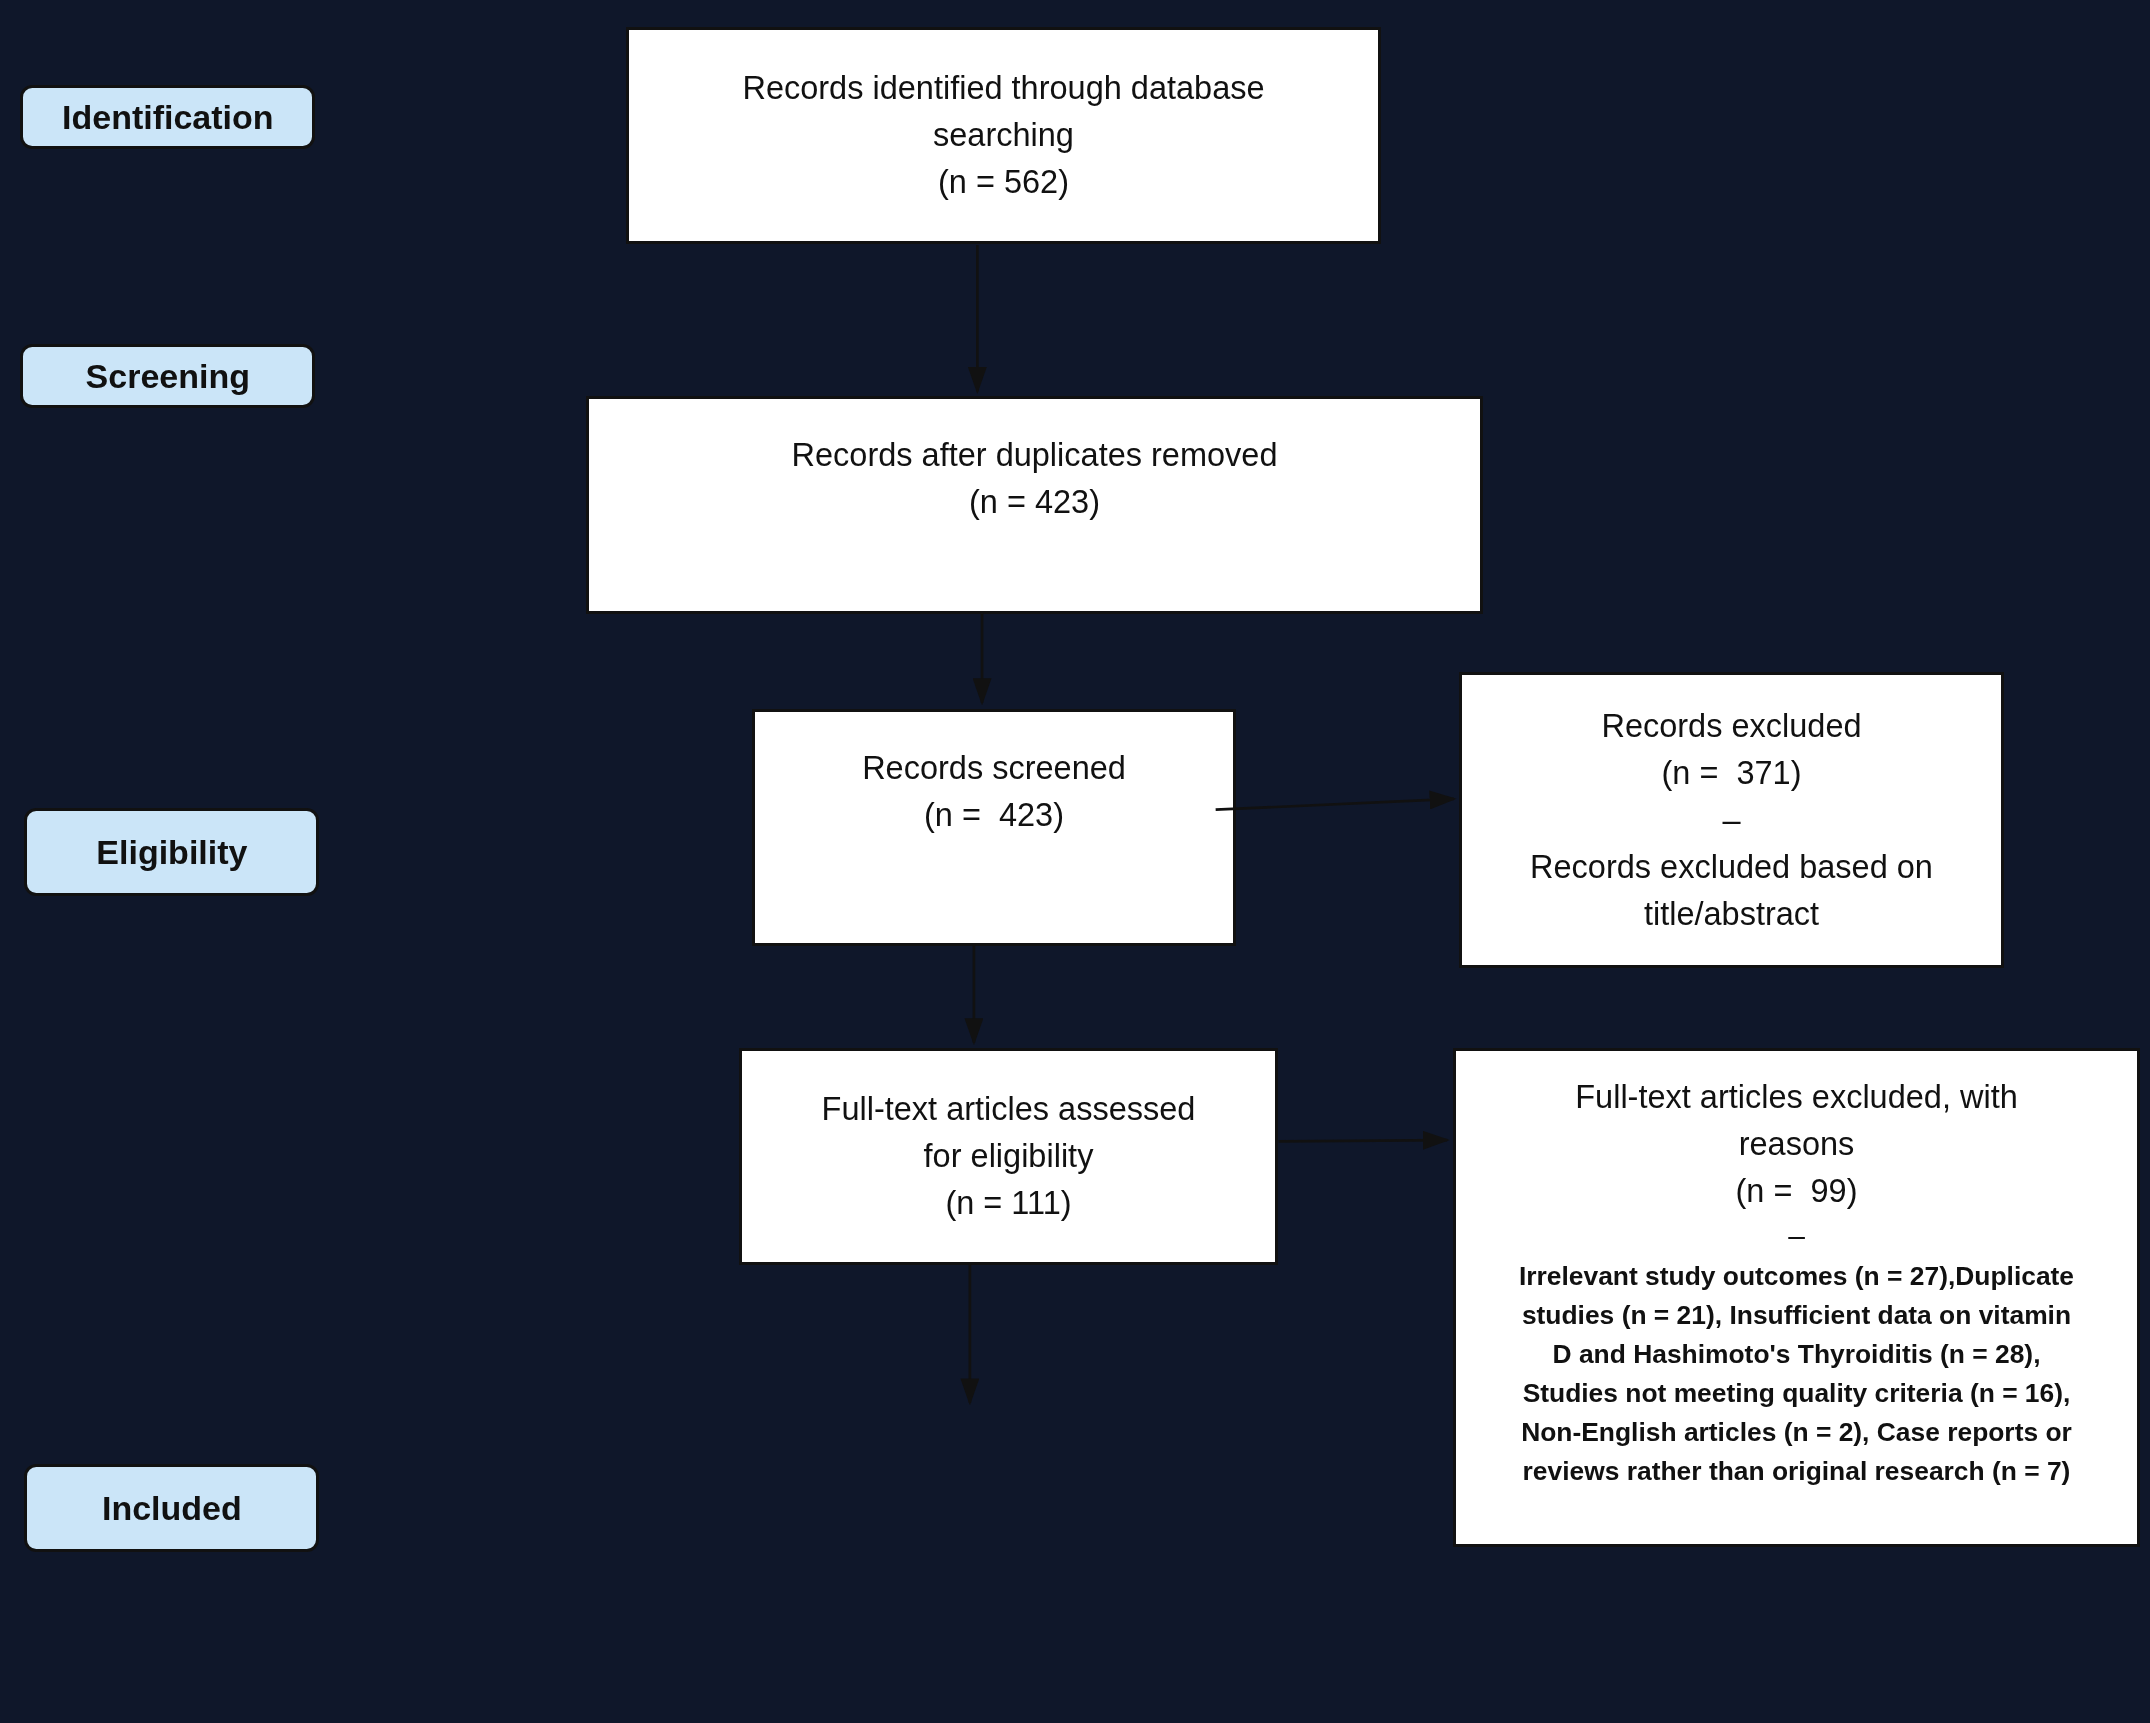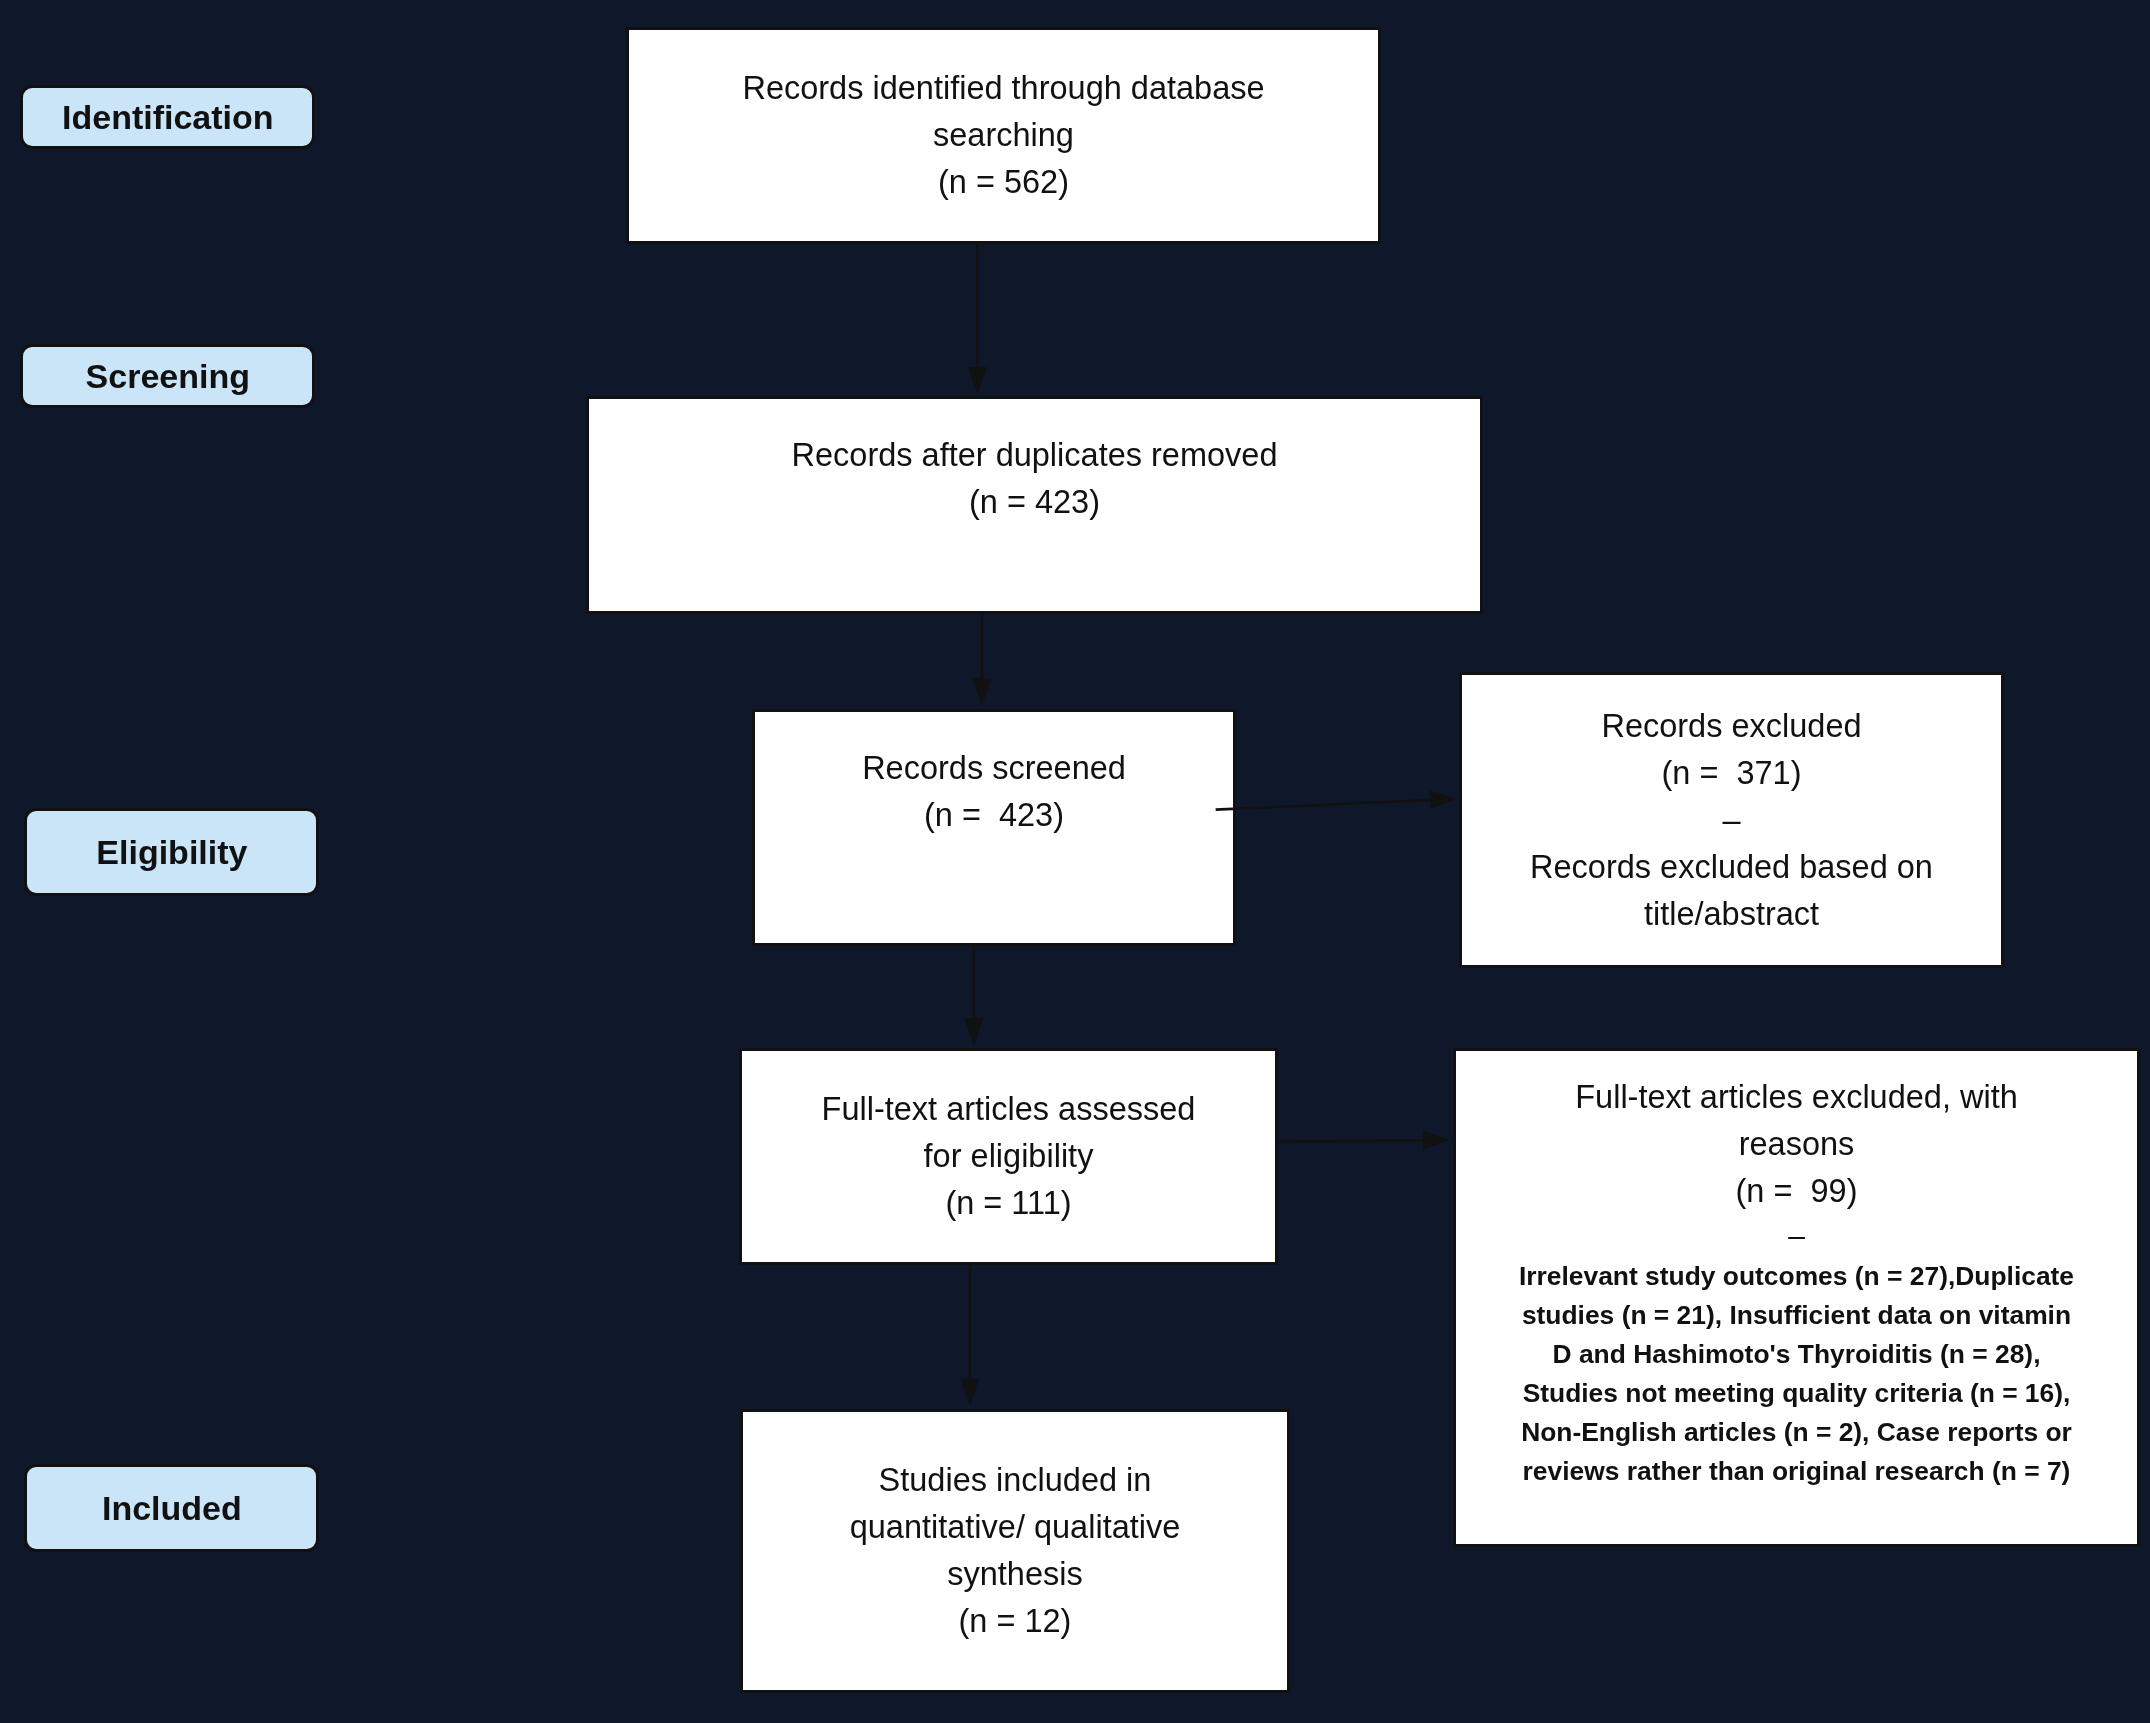--- a/index.html
+++ b/index.html
@@ -108,26 +108,20 @@
     <div class="txt">Records screened
 (n =  423)</div>
   </div>
 
   <div class="fbox" style="left:739px; top:1048px; width:539px; height:217px;">
     <div class="txt">Full-text articles assessed
 for eligibility
 (n = 111)</div>
   </div>
 
-  <div class="fbox" style="left:740px; top:1409px; width:550px; height:284px;">
-    <div class="txt">Studies included in
-quantitative/ qualitative
-synthesis
-(n = 12)</div>
-  </div>
 
   <div class="fbox" style="left:1459px; top:672px; width:545px; height:296px;">
     <div class="txt">Records excluded
 (n =  371)
 –
 Records excluded based on
 title/abstract</div>
   </div>
 
   <div class="fbox" style="left:1453px; top:1048px; width:687px; height:499px; justify-content:flex-start; padding-top:23px;">

